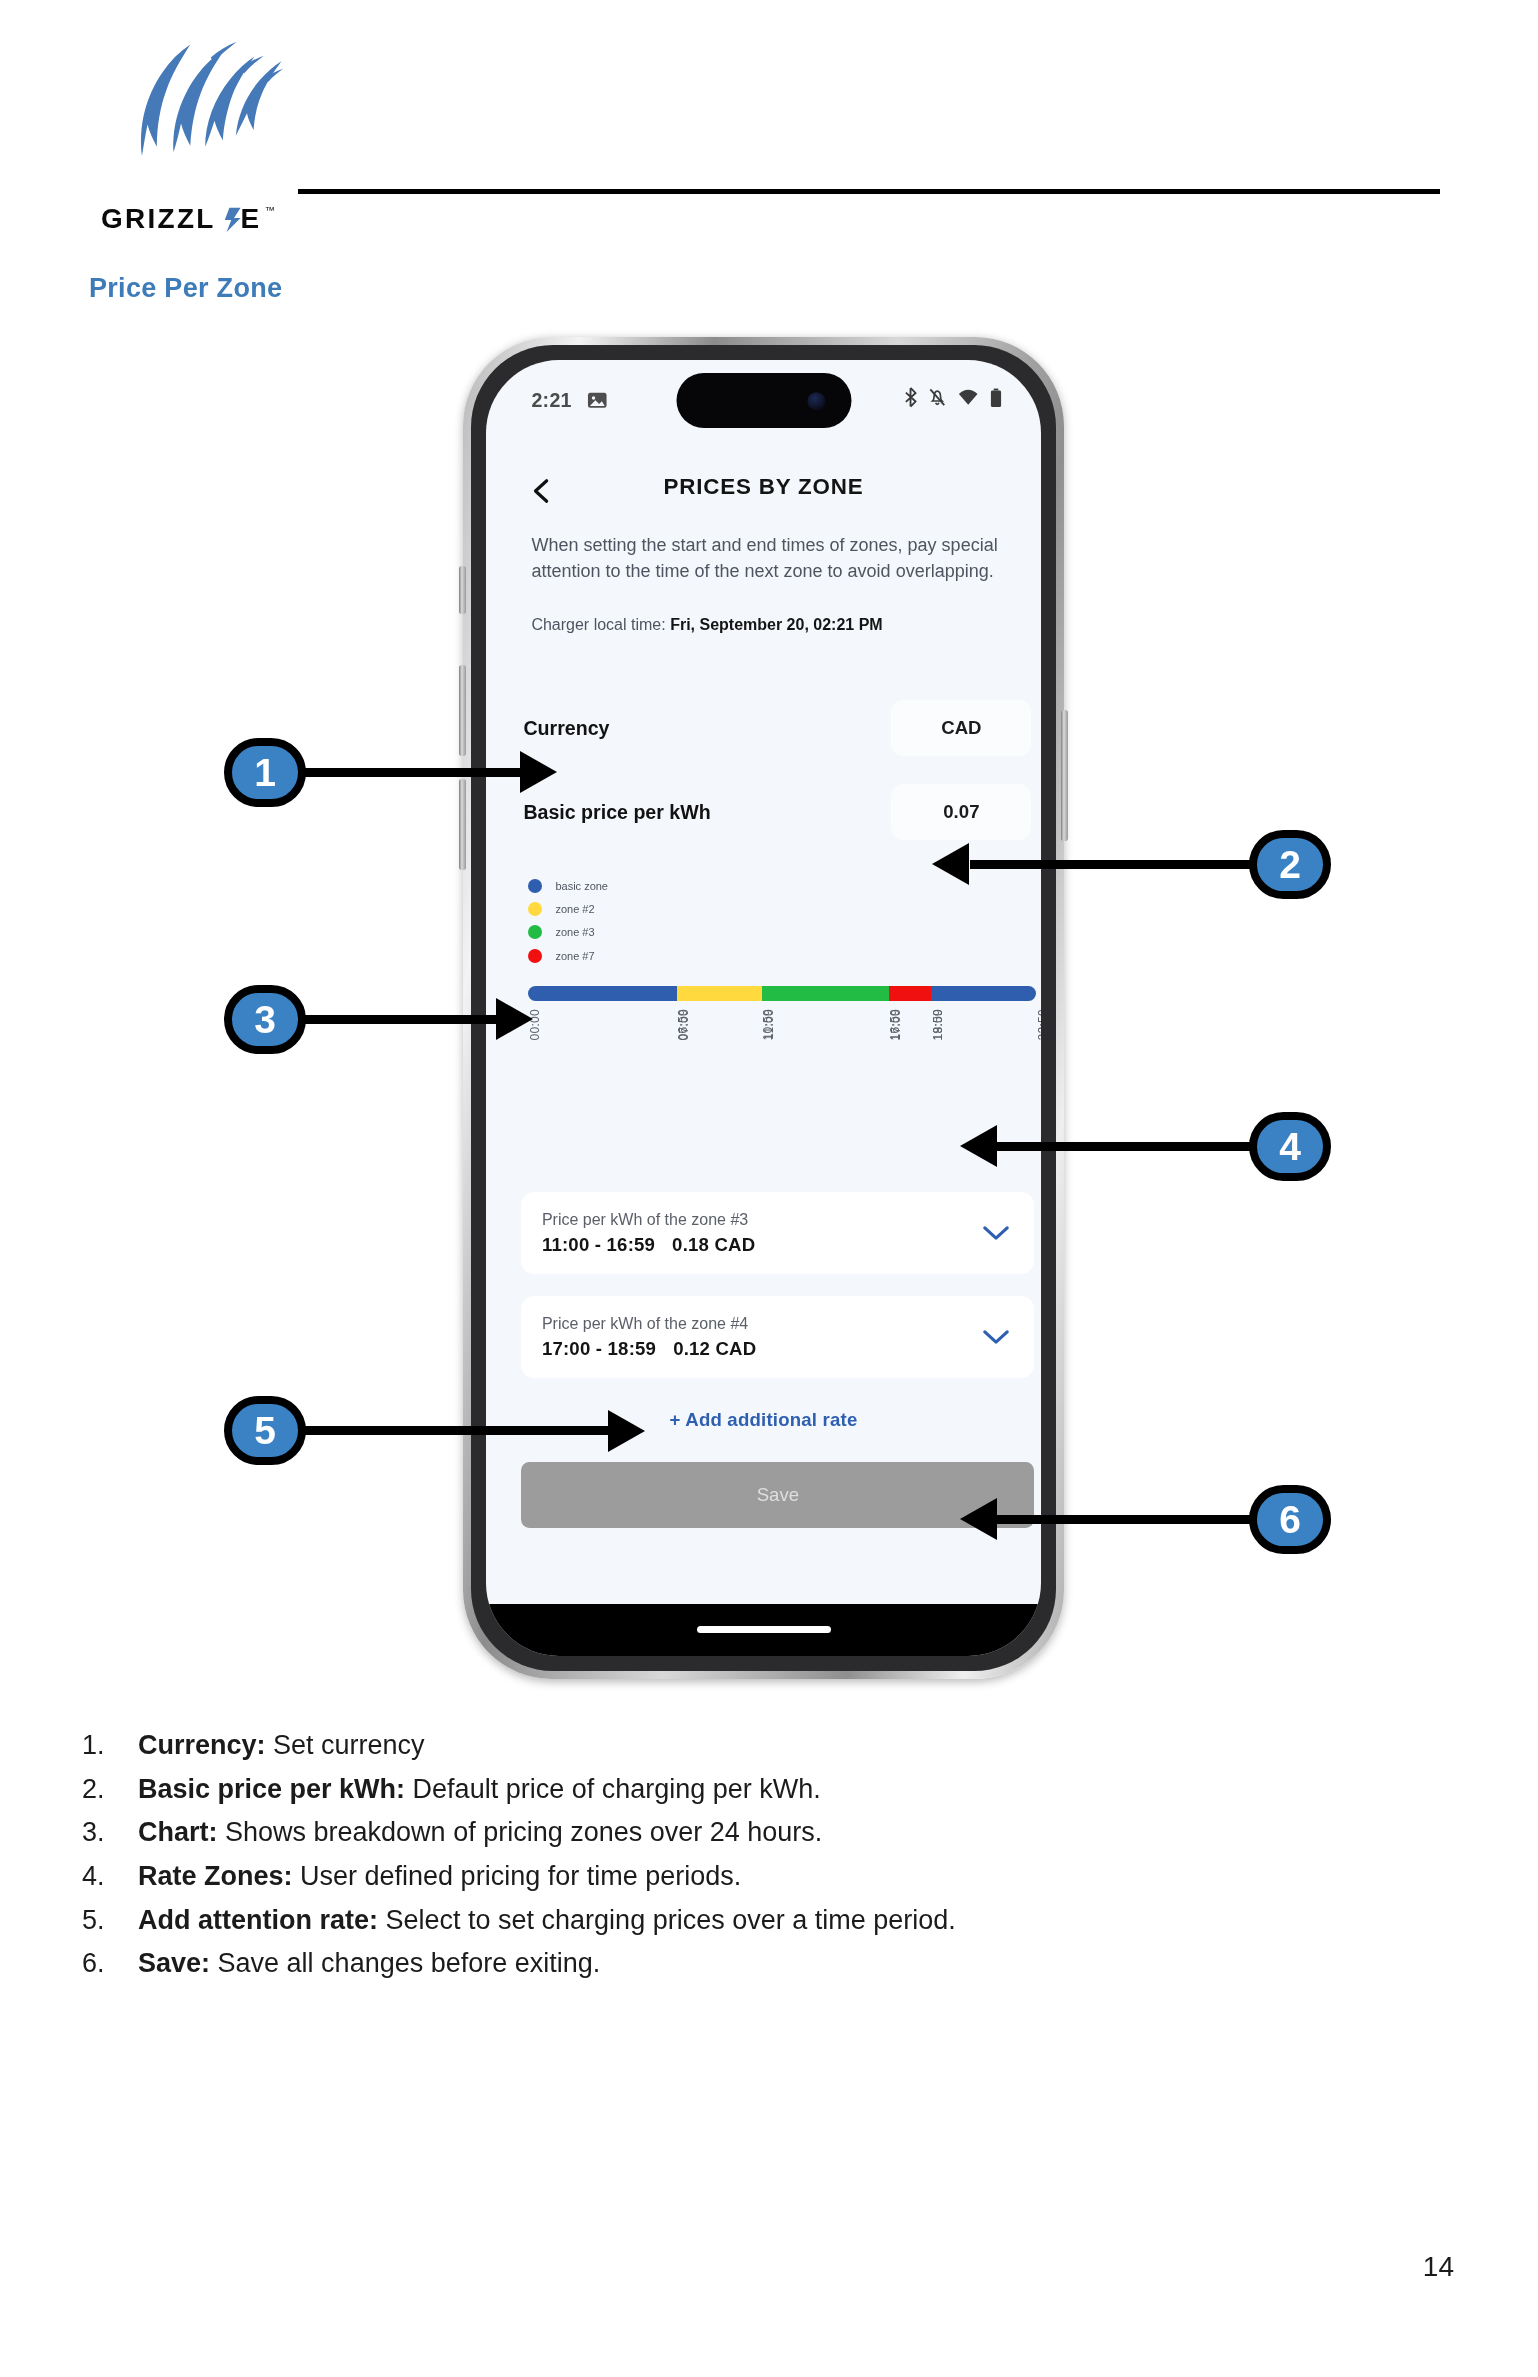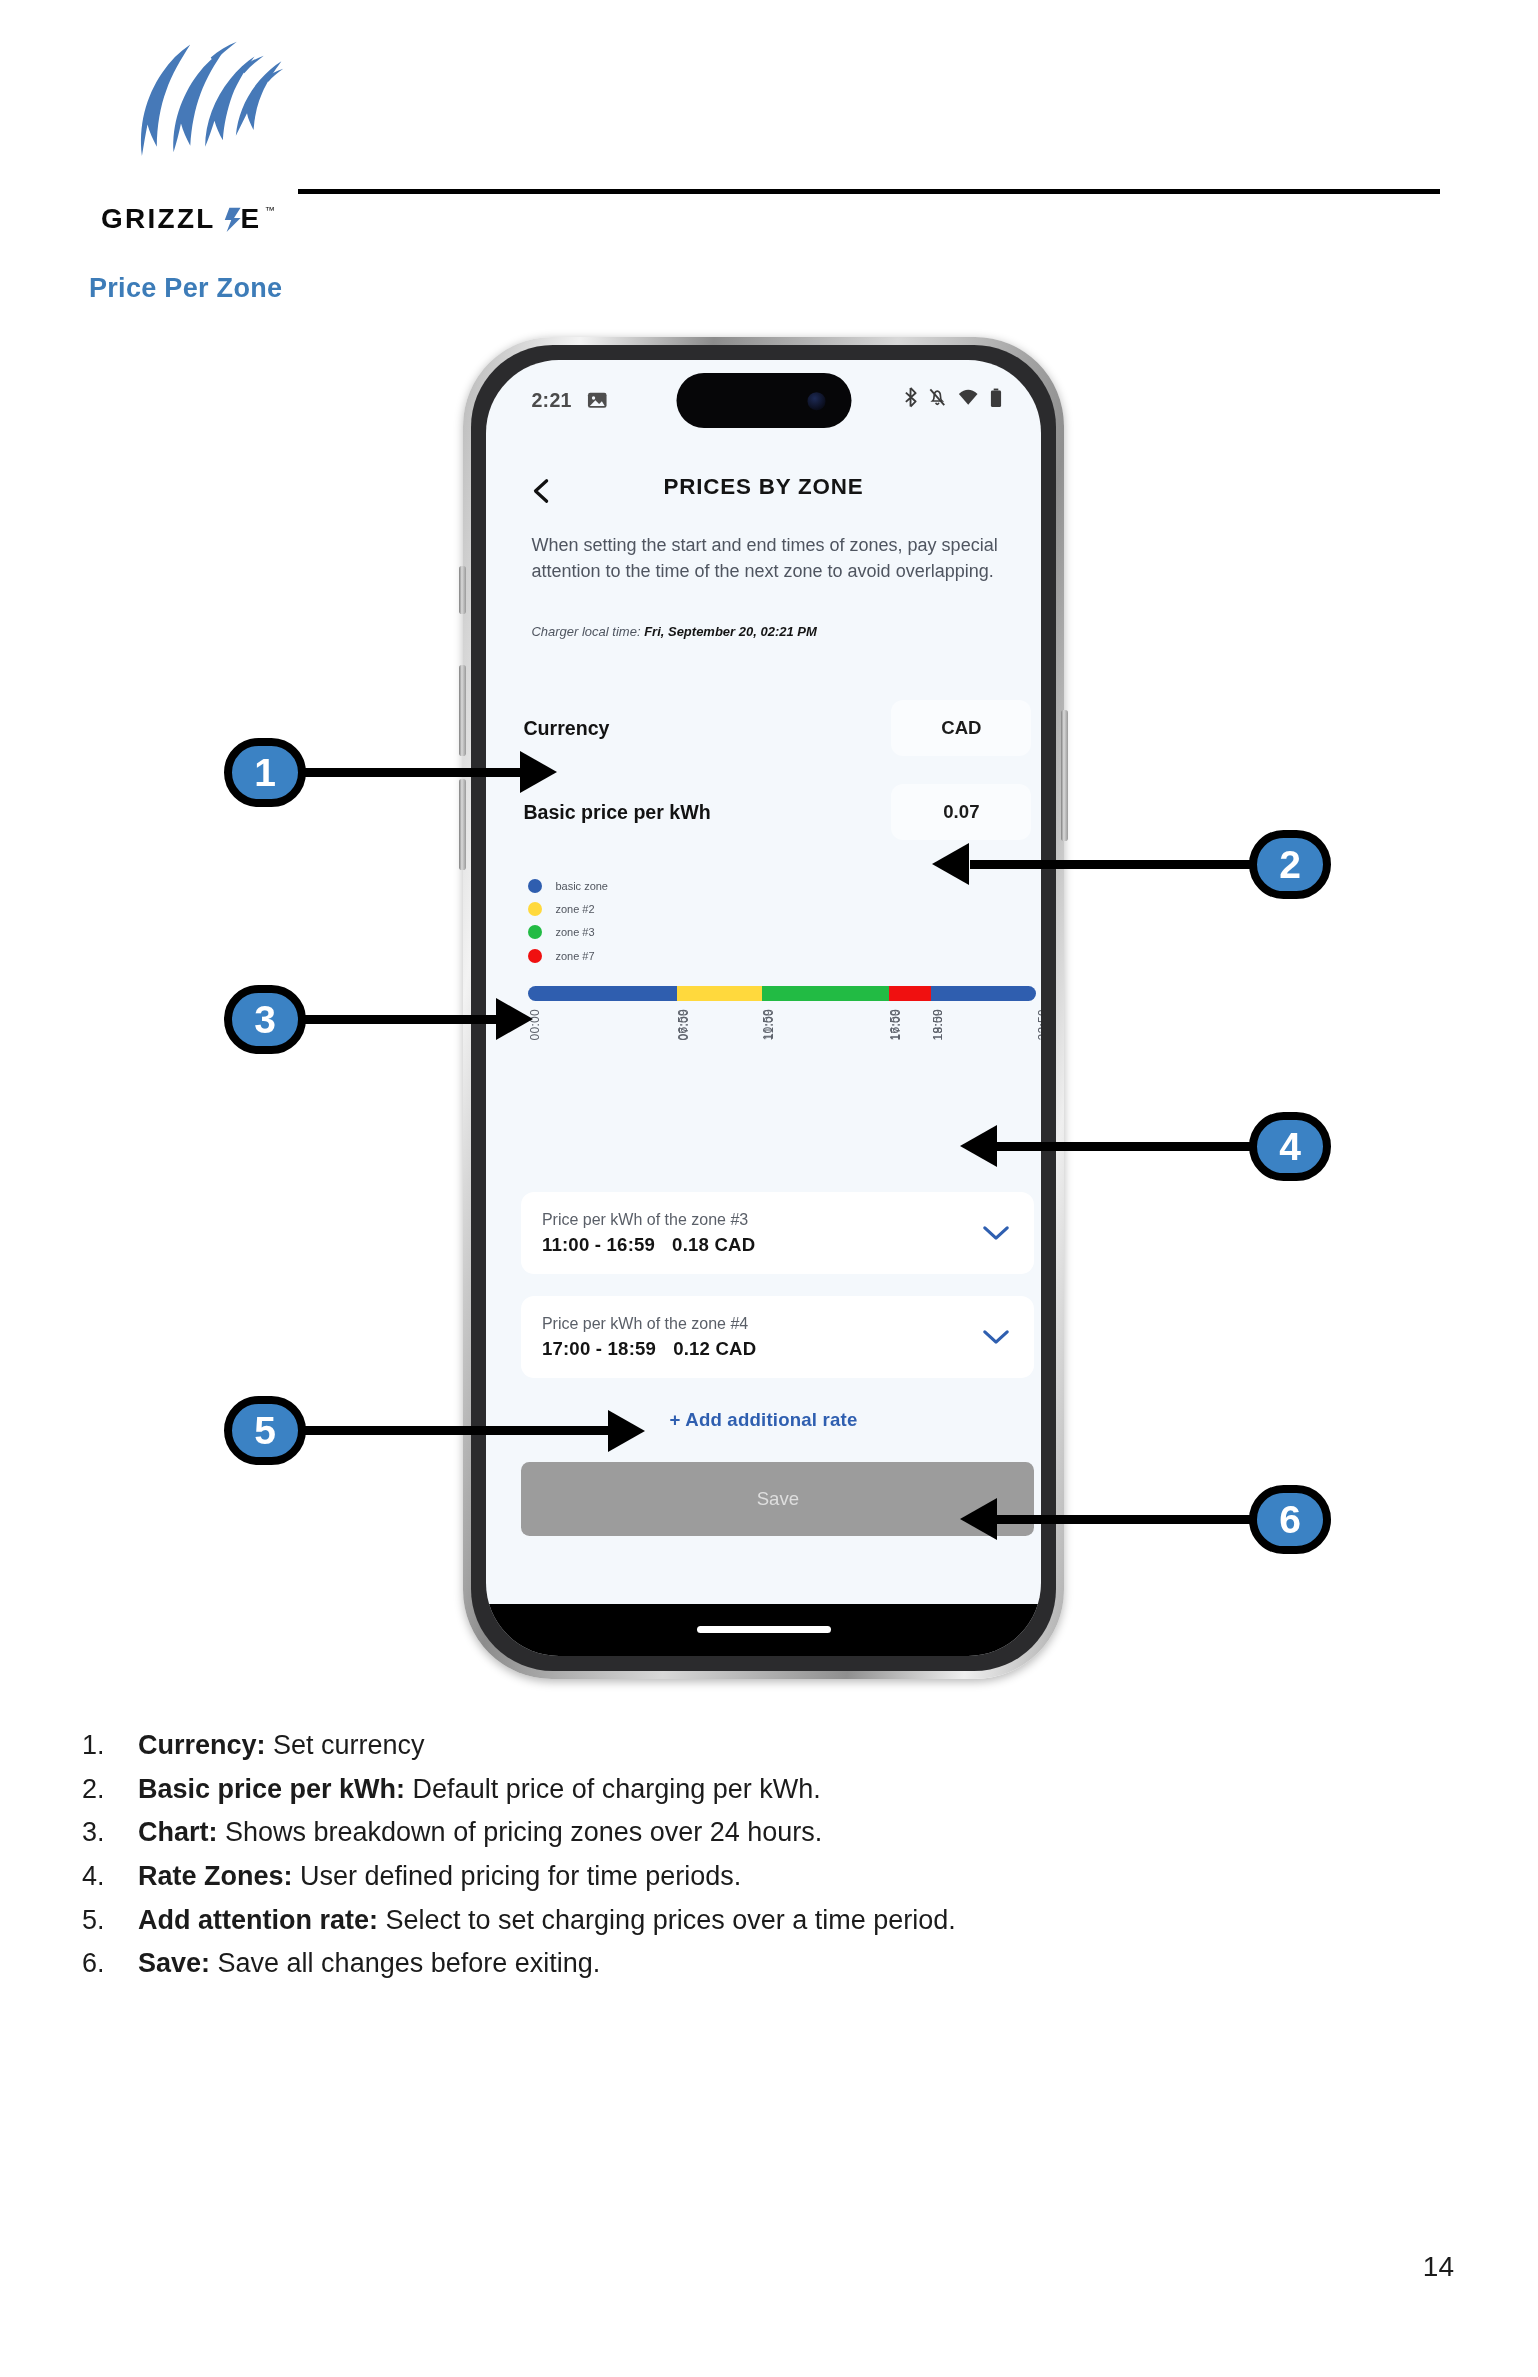--- a/index.html
+++ b/index.html
@@ -79,21 +79,21 @@
   #screen-title {
     position:absolute; left:0; top:114px; width:100%; text-align:center;
     font-size:22.4px; font-weight:bold; color:#141414; letter-spacing:0.8px;
   }
 
   #instruction {
     position:absolute; left:45px; top:173px; width:485px;
     font-size:18px; line-height:1.42; color:#4f5560;
   }
   #charger-time {
-    position:absolute; left:45px; top:264px; font-size:13px; color:#4f5560;font-style:italic;
+    position:absolute; left:45px; top:256px; font-size:16px; color:#4f5560;
   }
   #charger-time b { color:#141414; }
 
   
   .form-row {
     position:absolute; left:37px; width:508px; height:56px;
     display:flex; align-items:center; justify-content:space-between;
   }
   #row-currency { top:340px; }
   #row-basic    { top:424px; }
@@ -136,21 +136,21 @@
   .zone-title { font-size:16px; color:#5a5f68; margin-bottom:4.7px; }
   .zone-detail { font-size:18.6px; font-weight:bold; color:#141414; letter-spacing:0.2px; }
   .zone-detail .gap { display:inline-block; width:17px; }
   .zone-chevron { width:28px; height:17px; }
 
   #add-rate {
     position:absolute; left:0; top:1049px; width:100%; text-align:center;
     font-size:18.6px; font-weight:bold; color:#2f5fb0; letter-spacing:0.2px;
   }
   #save-button {
-    position:absolute; left:35px; top:1102px; width:513px; height:74px;
+    position:absolute; left:35px; top:1102px; width:513px; height:66px;
     border-radius:8.4px; background:#9c9c9c; border:none;
     display:flex; align-items:center; justify-content:center;
     font-size:18.6px; color:#dedede; font-family:"Liberation Sans", sans-serif;
   }
   #home-bar {
     position:absolute; left:0; bottom:0; width:100%; height:52px; background:#000;
     display:flex; align-items:center; justify-content:center;
   }
   #home-indicator { width:134px; height:7.5px; border-radius:3.7px; background:#fff; }
 

